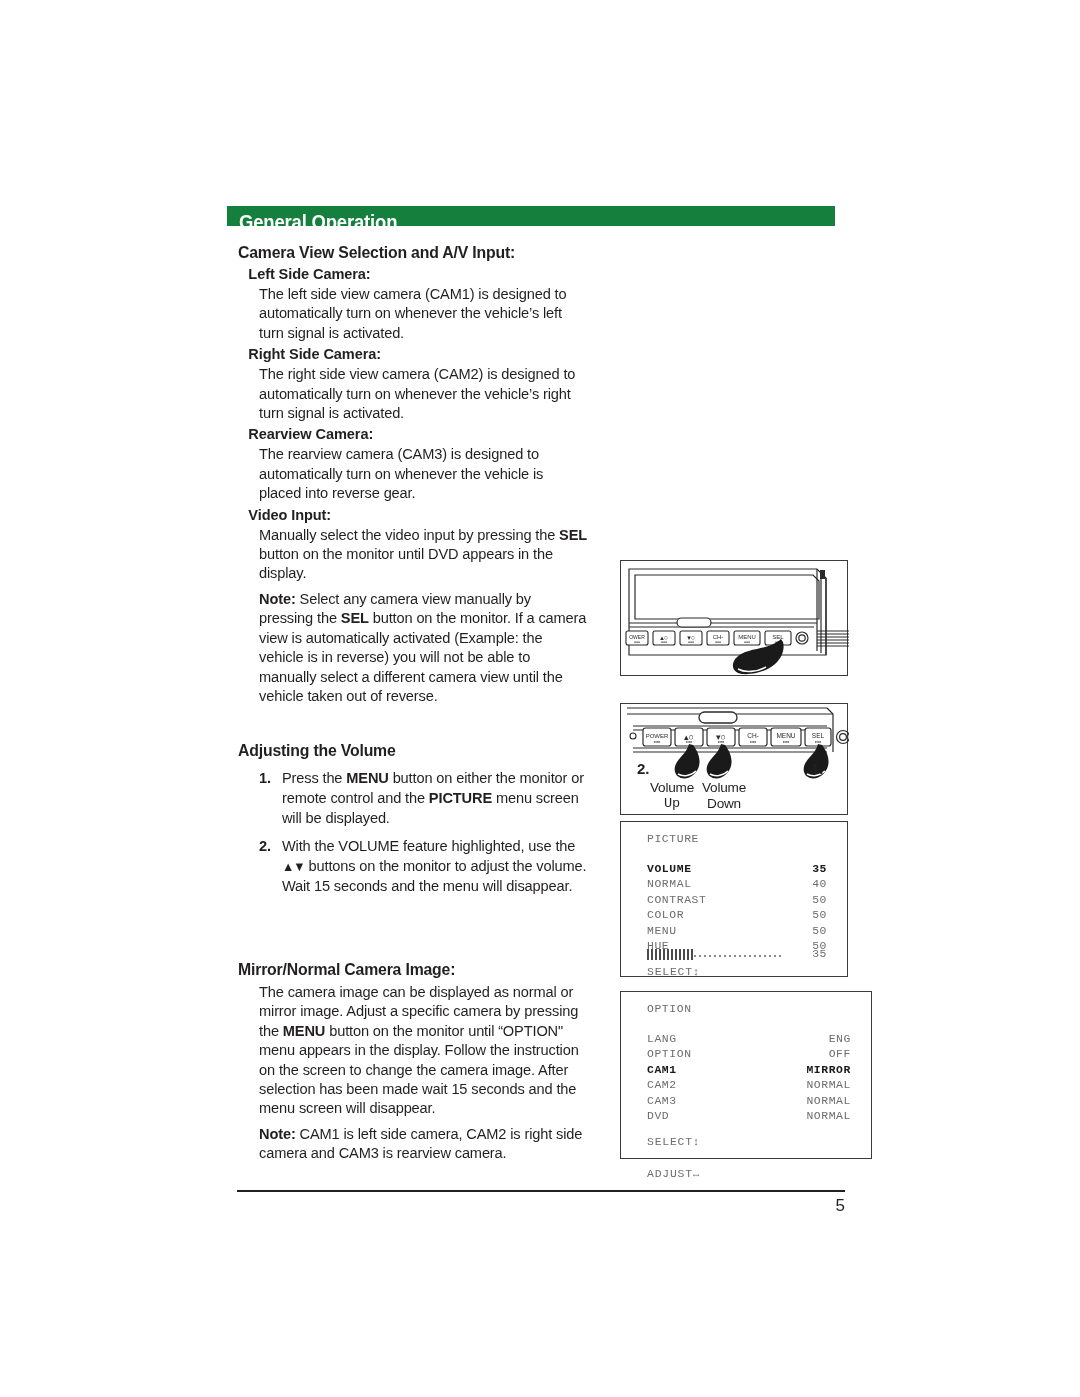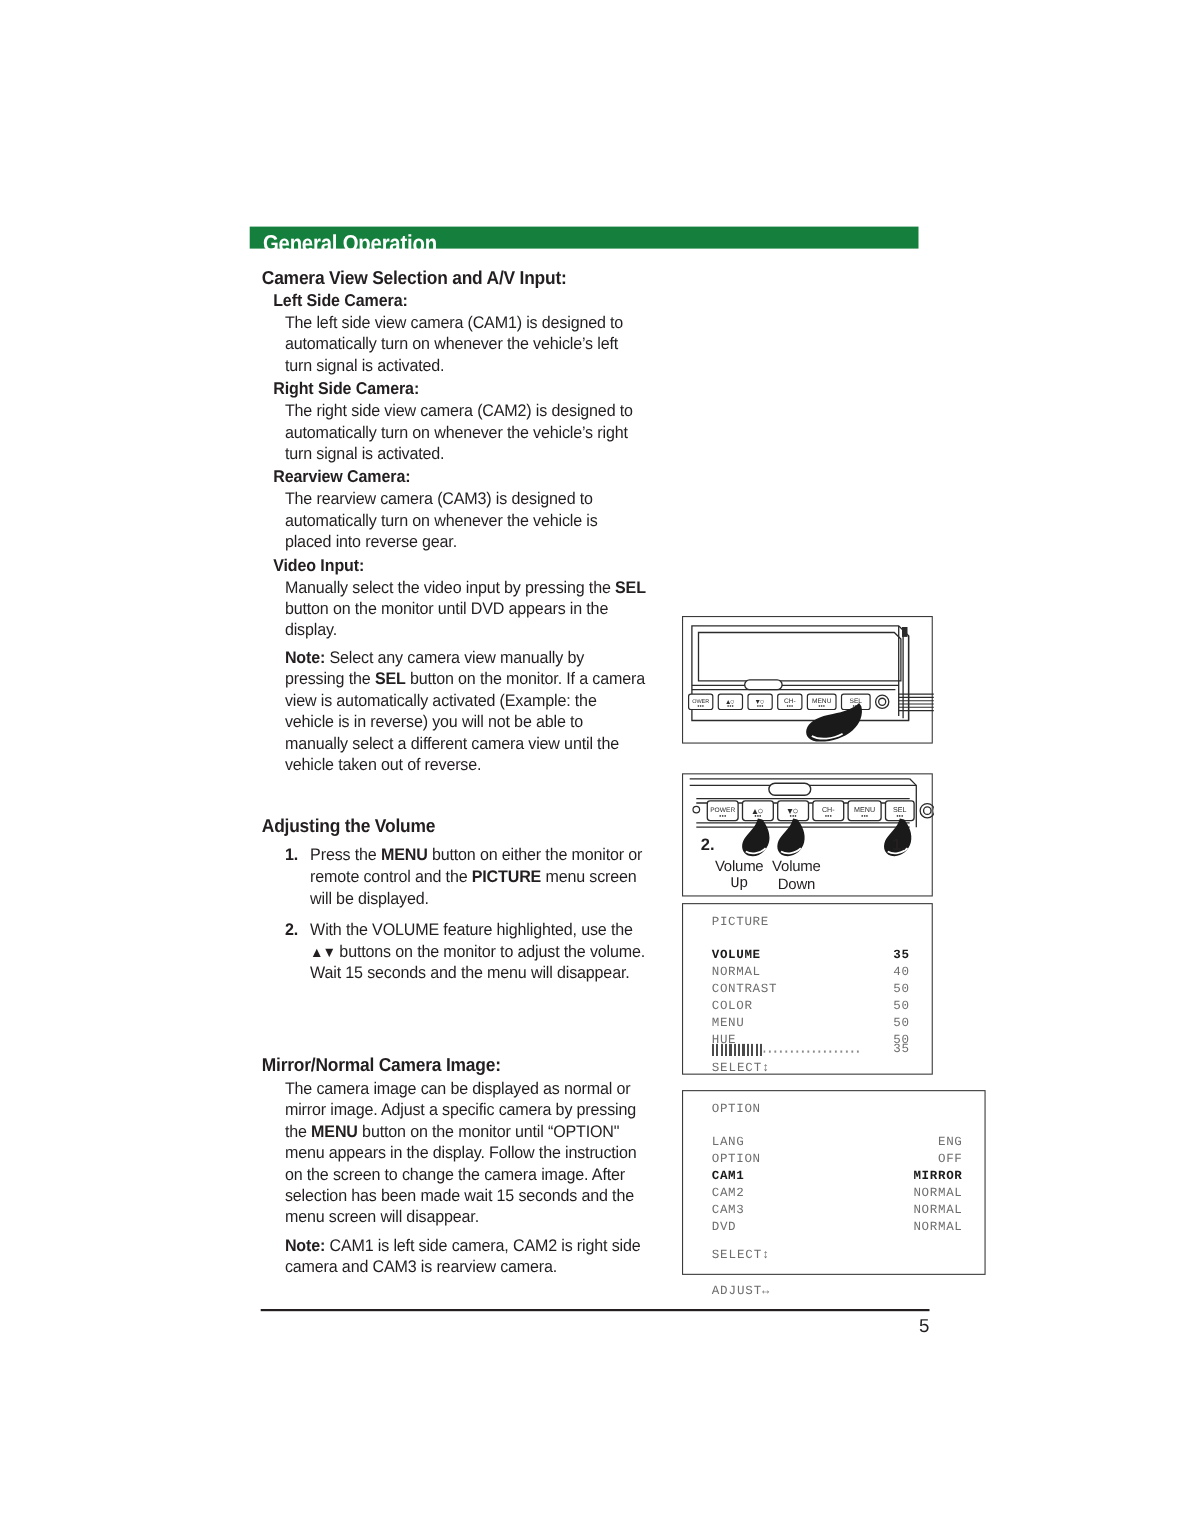--- a/index.html
+++ b/index.html
@@ -122,21 +122,21 @@
   
   .fig {
     position: absolute;
     border: 1px solid #3a3a3a;
     background: #ffffff;
     box-sizing: border-box;
   }
   #fig-monitor-sel { left: 620px; top: 560px; width: 228px; height: 116px; }
   #fig-monitor-vol { left: 620px; top: 703px; width: 228px; height: 112px; }
   #fig-picture-menu { left: 620px; top: 821px; width: 228px; height: 156px; }
-  #fig-option-menu  { left: 620px; top: 991px; width: 276px; height: 168px; }
+  #fig-option-menu  { left: 620px; top: 991px; width: 252px; height: 168px; }
 
   
   .osd {
     position: relative;
     width: 100%;
     height: 100%;
     font-family: "Liberation Mono", monospace;
     color: #6d6d6d;
     font-size: 11.4px;
     letter-spacing: 0.6px;

